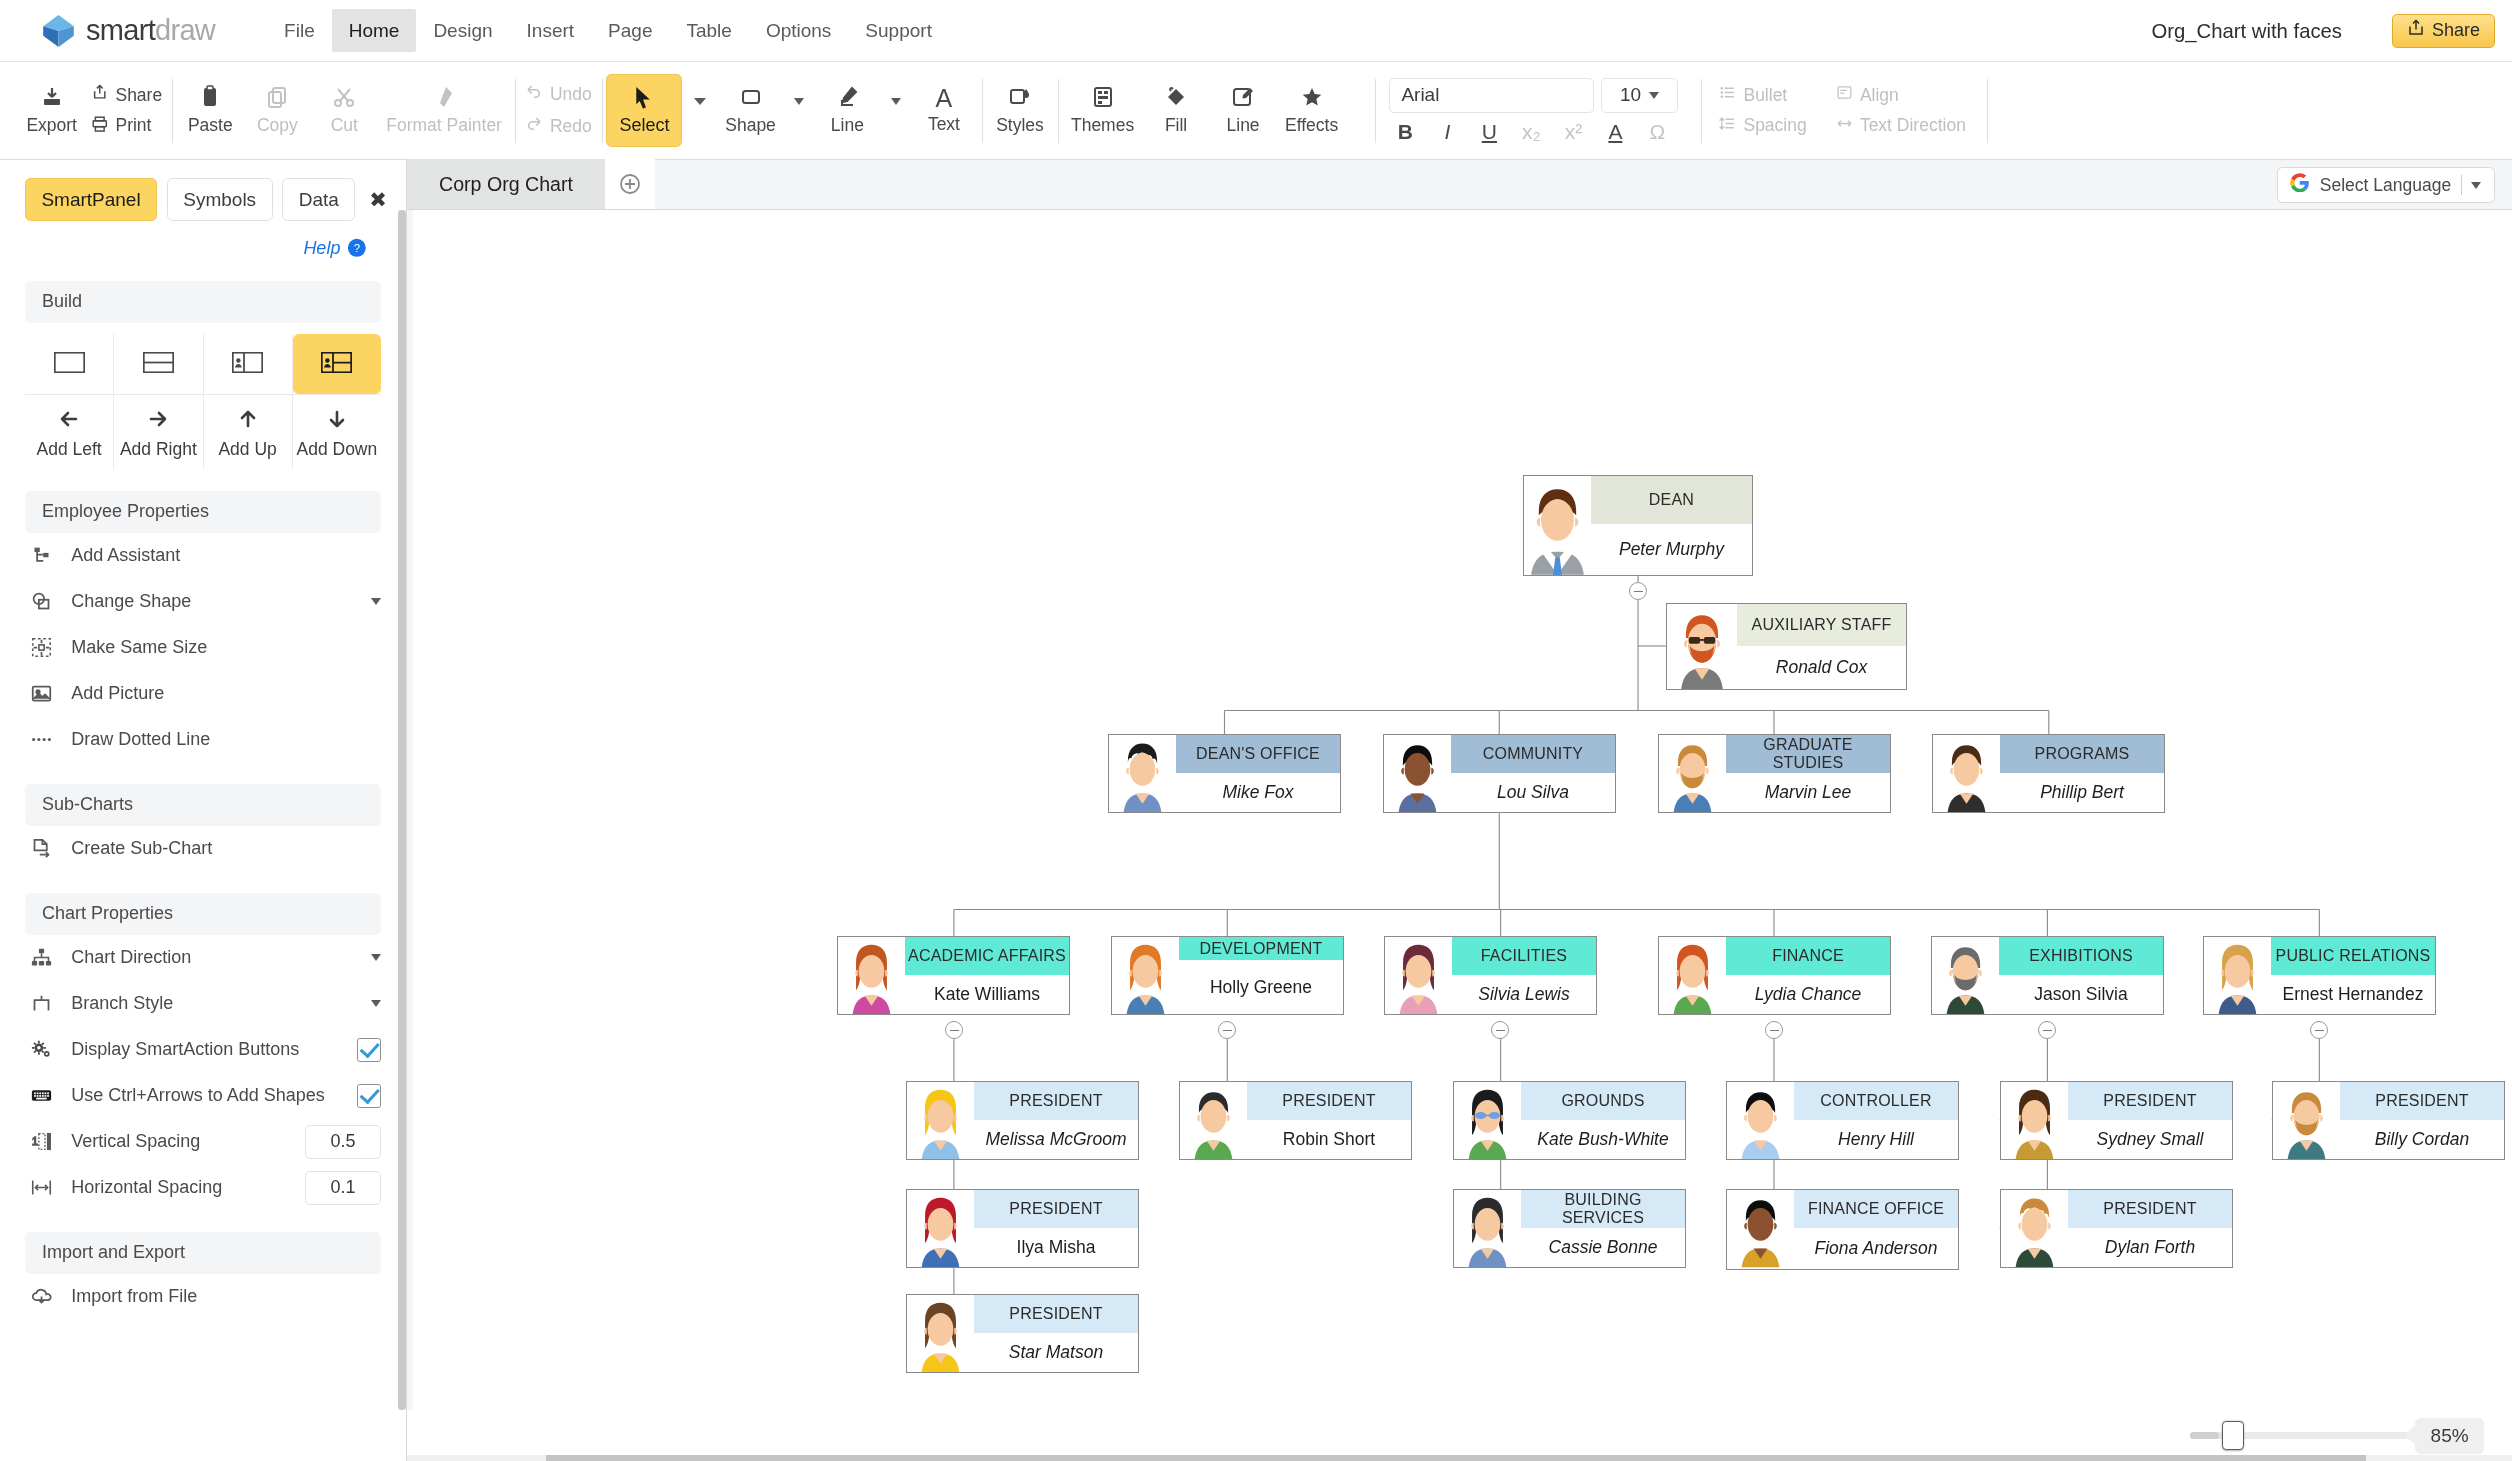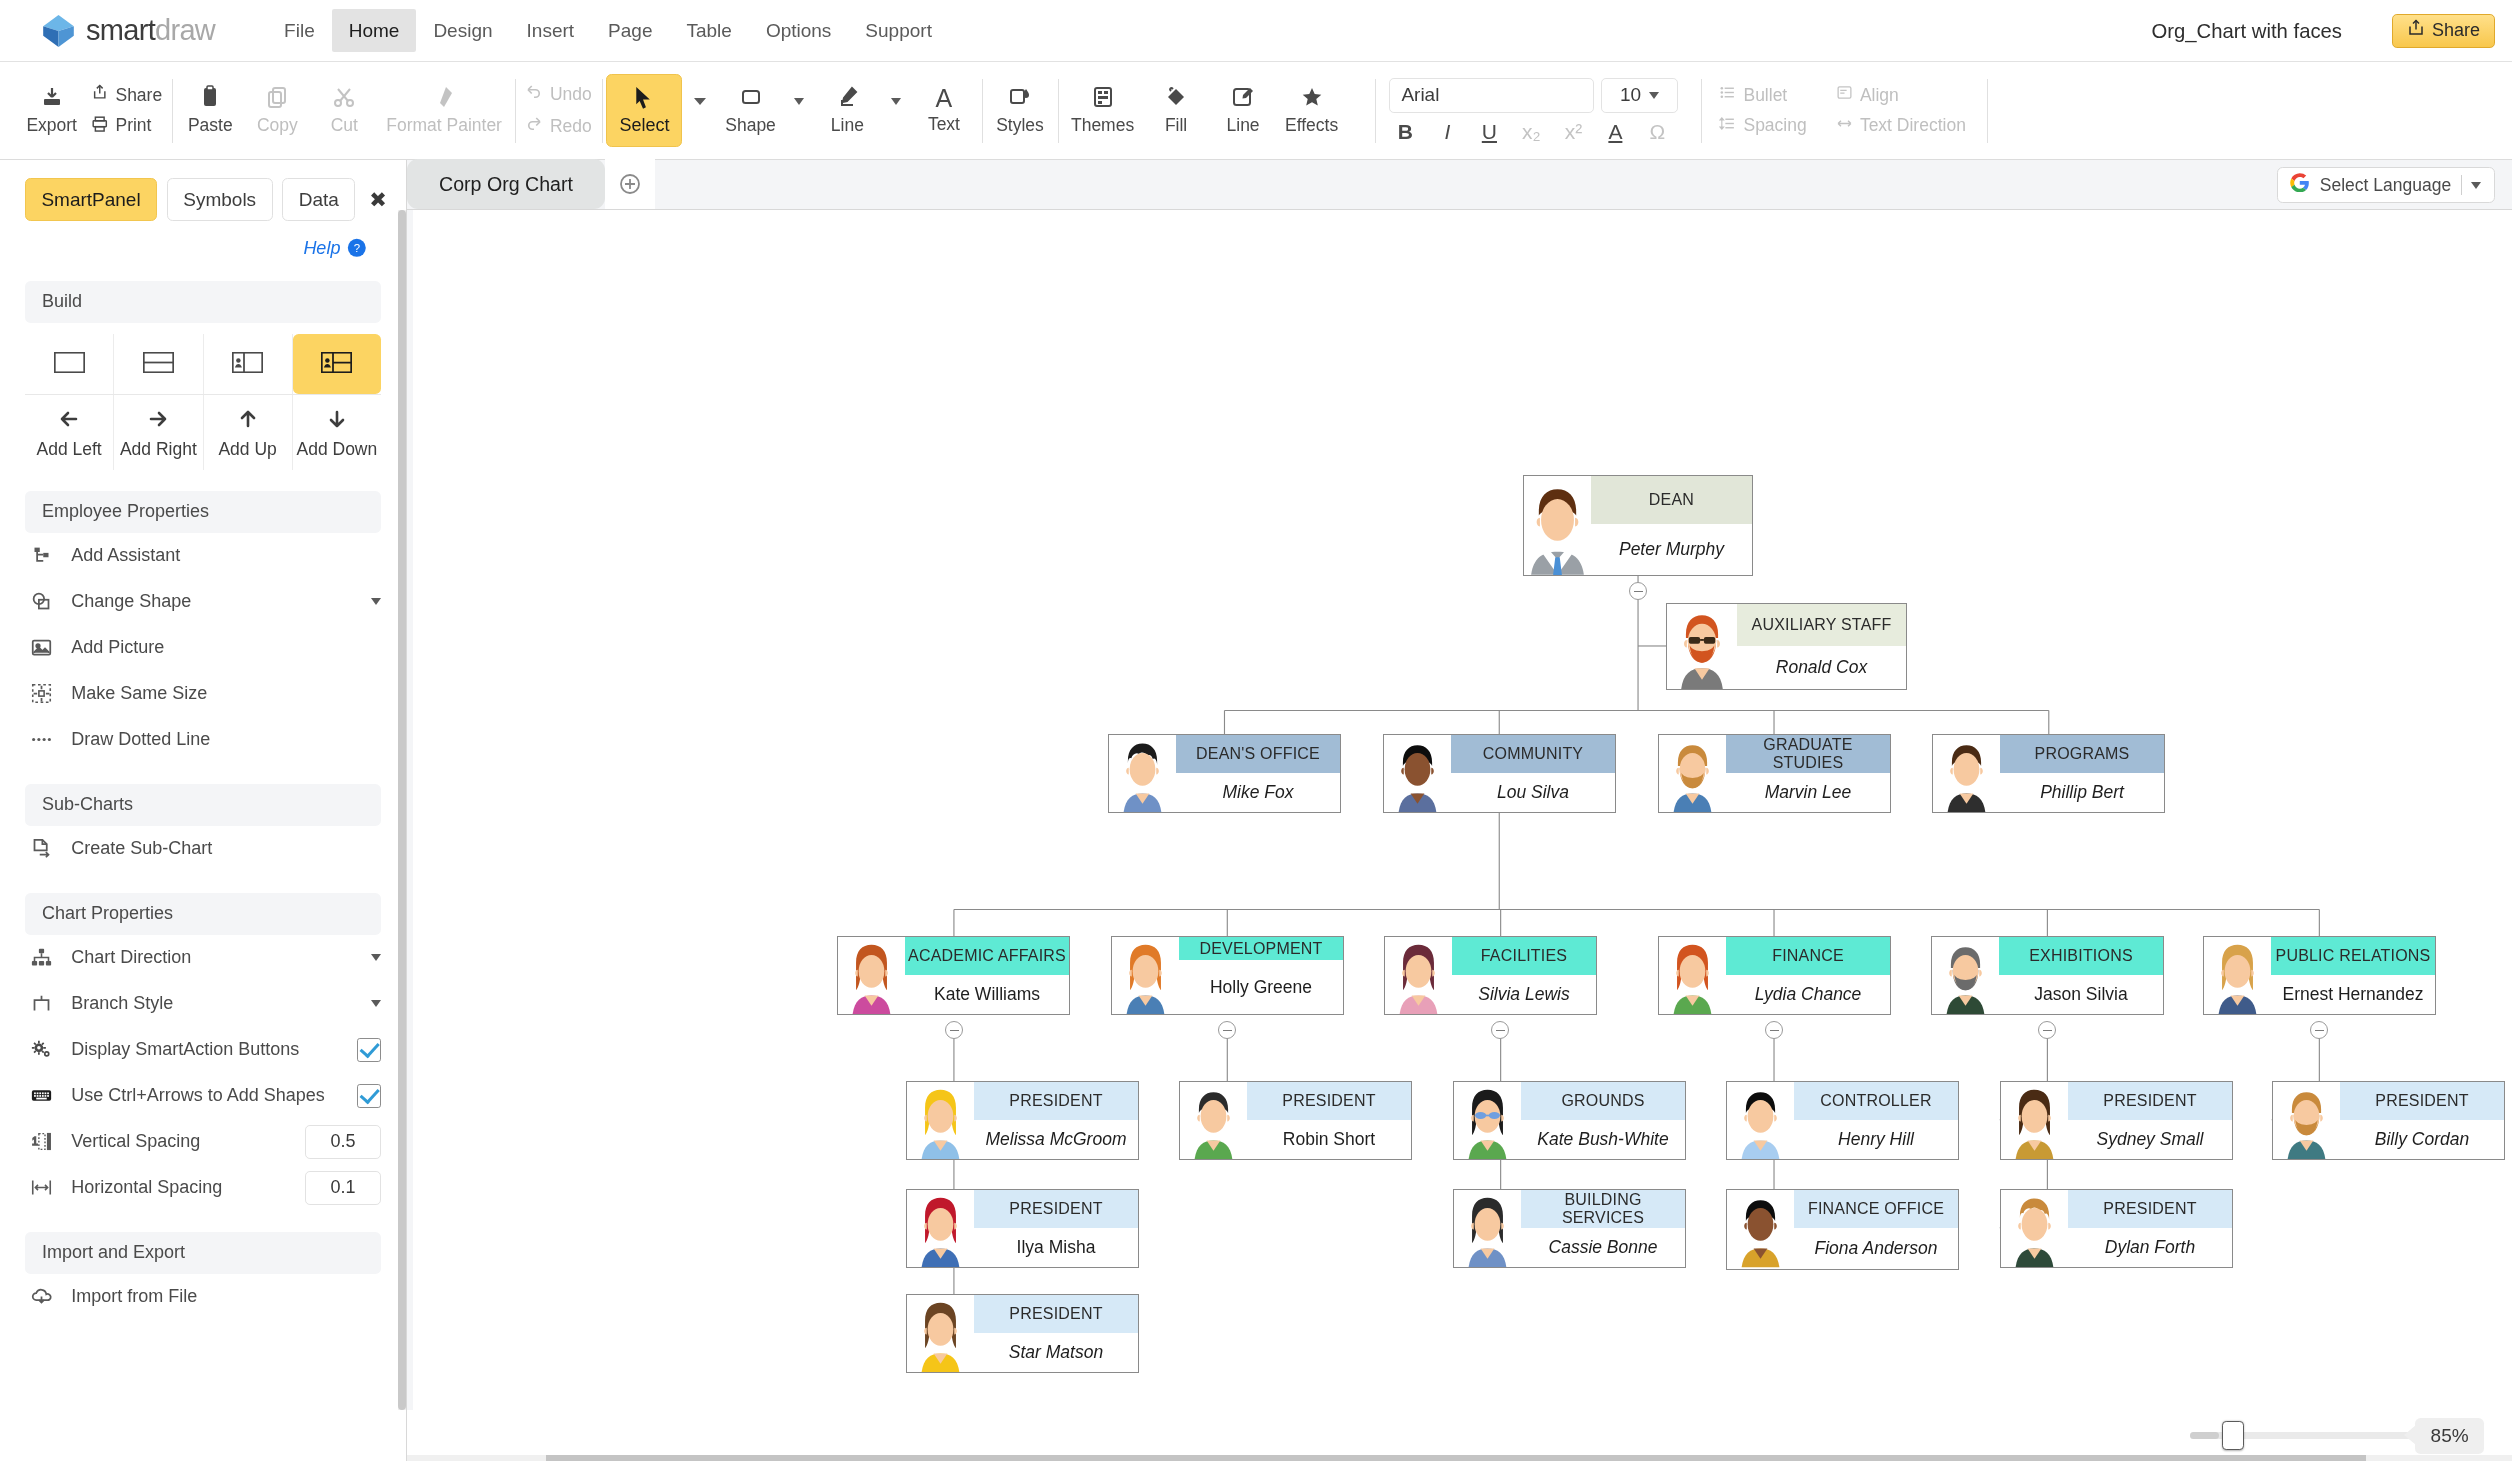--- a/index.html
+++ b/index.html
@@ -129,21 +129,21 @@
     width:76px;height:34px;border:0.7px solid #e2e2e2;border-radius:4.9px;background:#fff;
     display:flex;align-items:center;justify-content:center;font-size:18px;color:#3a3a3a; flex:none;
   }
   
   #tabstrip{
     position:absolute; left:407px; top:160px; width:2106px; height:50px;
     background:#f4f5f7; border-bottom:0.7px solid #d8d8d8; display:flex; align-items:flex-end;
   }
   #doc-tab{
     height:50px; background:#e2e4e4; padding:0 32px; display:flex;
-    align-items:center; font-size:19.6px; color:#1f1f1f; cursor:pointer;border-radius:11px;
+    align-items:center; font-size:19.6px; color:#1f1f1f; cursor:pointer;
   }
   #add-tab{
     width:50px;height:50px; background:#fff; display:flex; align-items:center; justify-content:center; cursor:pointer;
   }
   #lang-select{
     position:absolute; right:18px; top:7px; height:36px; background:#fff;
     border:0.7px solid #d9d9d9; border-radius:5.6px; display:flex; align-items:center;
     gap:9.8px; padding:0 12.6px; font-size:17.5px; color:#4a4a4a; cursor:pointer;
   }
   #lang-sep{ width:0.7px; height:19.6px; background:#cfcfcf;}
@@ -594,37 +594,37 @@
           <svg width="21" height="21" viewBox="0 0 24 24" fill="none" stroke="#5a5a5a" stroke-width="2">
             <circle cx="9" cy="9" r="6"></circle>
             <rect x="9" y="10" width="11" height="10"></rect>
           </svg>
         </span>
         <span class="plbl">Change Shape</span>
         <span class="caret sm"></span>
       </div>
       <div class="prop-row">
         <span class="pico">
+          <svg width="21" height="21" viewBox="0 0 24 24" fill="none" stroke="#5a5a5a" stroke-width="1.8">
+            <rect x="2" y="2" width="20" height="20" stroke-dasharray="3 3"></rect>
+            <rect x="9" y="9" width="6" height="6"></rect>
+            <path d="M12 7V3M12 17v4M7 12H3M17 12h4" stroke-width="2"></path>
+          </svg>
+        </span>
+        <span class="plbl">Make Same Size</span>
+      </div>
+      <div class="prop-row">
+        <span class="pico">
           <svg width="21" height="21" viewBox="0 0 24 24" fill="none" stroke="#5a5a5a" stroke-width="2">
             <rect x="2" y="4" width="20" height="16" rx="1.5"></rect>
             <circle cx="8" cy="10" r="2" fill="#5a5a5a"></circle>
             <path d="M3 18l6-6 4 4 3-3 5 5" fill="#5a5a5a"></path>
           </svg>
         </span>
         <span class="plbl">Add Picture</span>
-      </div>
-      <div class="prop-row">
-        <span class="pico">
-          <svg width="21" height="21" viewBox="0 0 24 24" fill="none" stroke="#5a5a5a" stroke-width="1.8">
-            <rect x="2" y="2" width="20" height="20" stroke-dasharray="3 3"></rect>
-            <rect x="9" y="9" width="6" height="6"></rect>
-            <path d="M12 7V3M12 17v4M7 12H3M17 12h4" stroke-width="2"></path>
-          </svg>
-        </span>
-        <span class="plbl">Make Same Size</span>
       </div>
       <div class="prop-row">
         <span class="pico">
           <svg width="21" height="21" viewBox="0 0 24 24" fill="#5a5a5a">
             <circle cx="3" cy="12" r="1.8"></circle>
             <circle cx="9" cy="12" r="1.8"></circle>
             <circle cx="15" cy="12" r="1.8"></circle>
             <circle cx="21" cy="12" r="1.8"></circle>
           </svg>
         </span>

